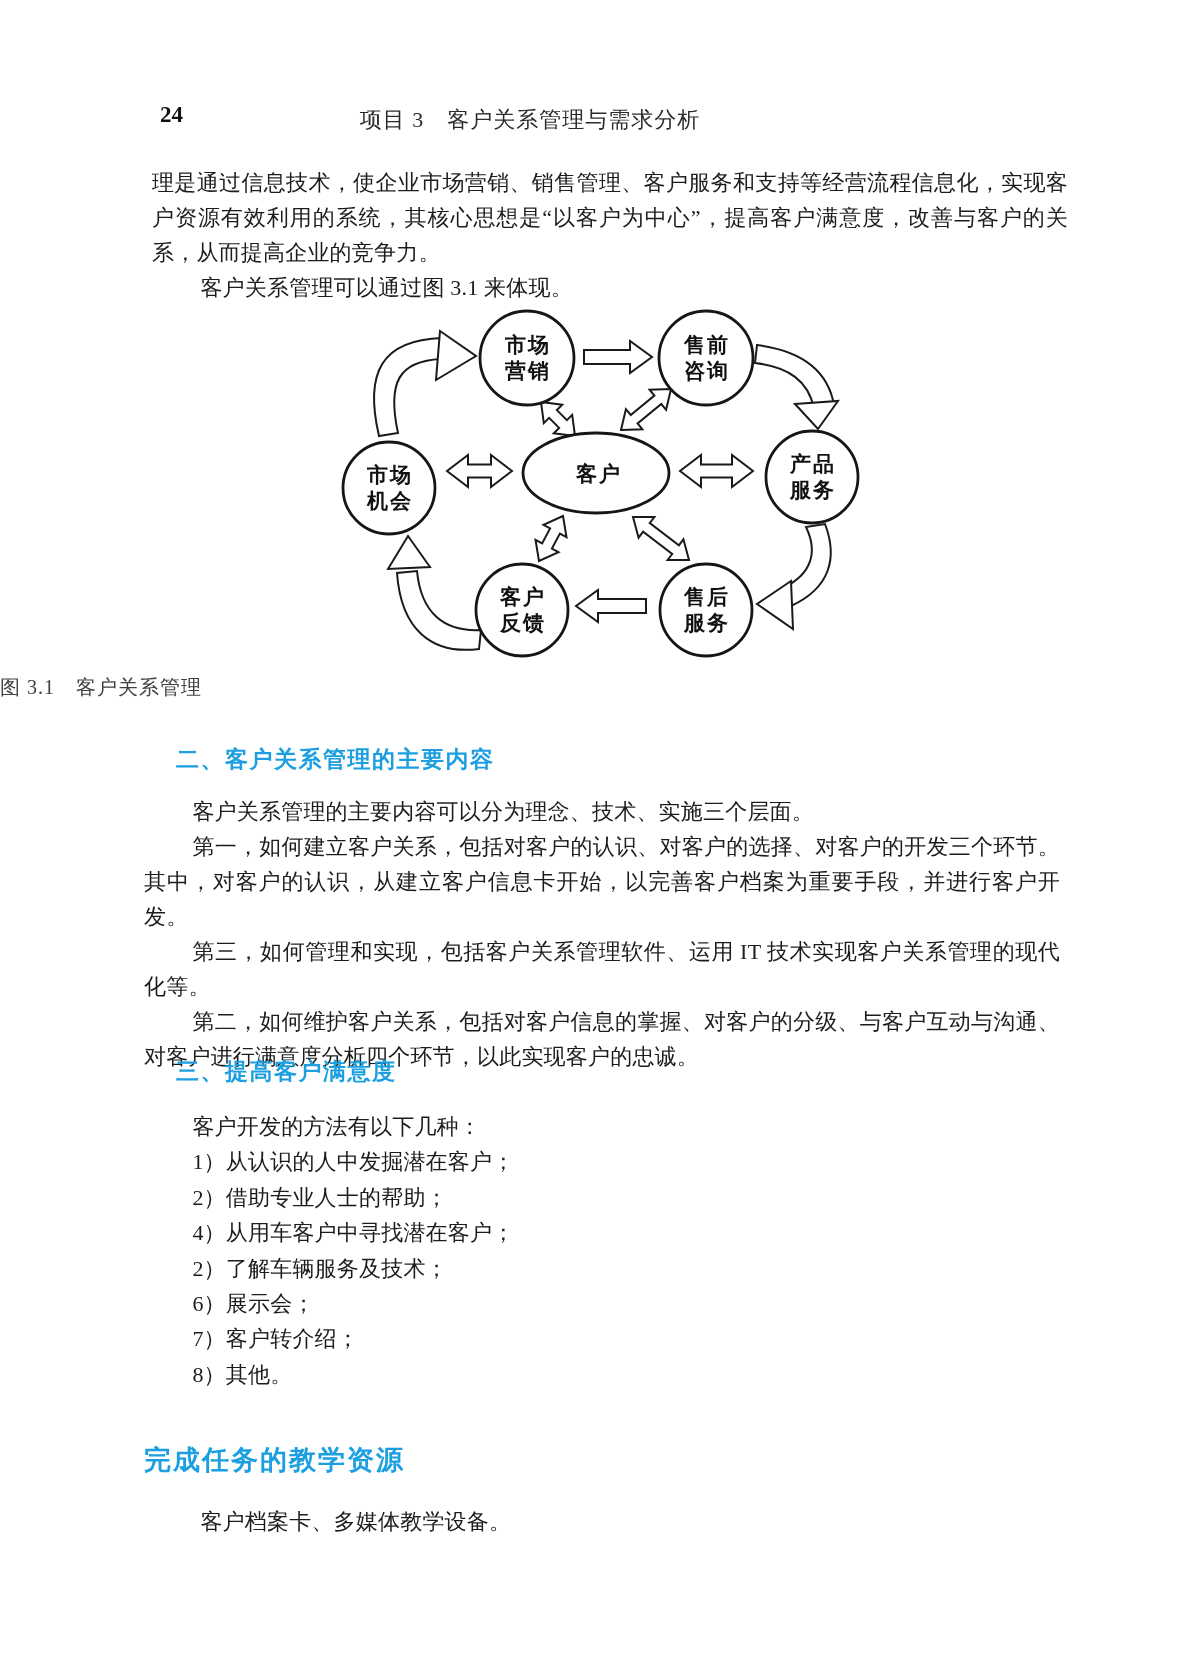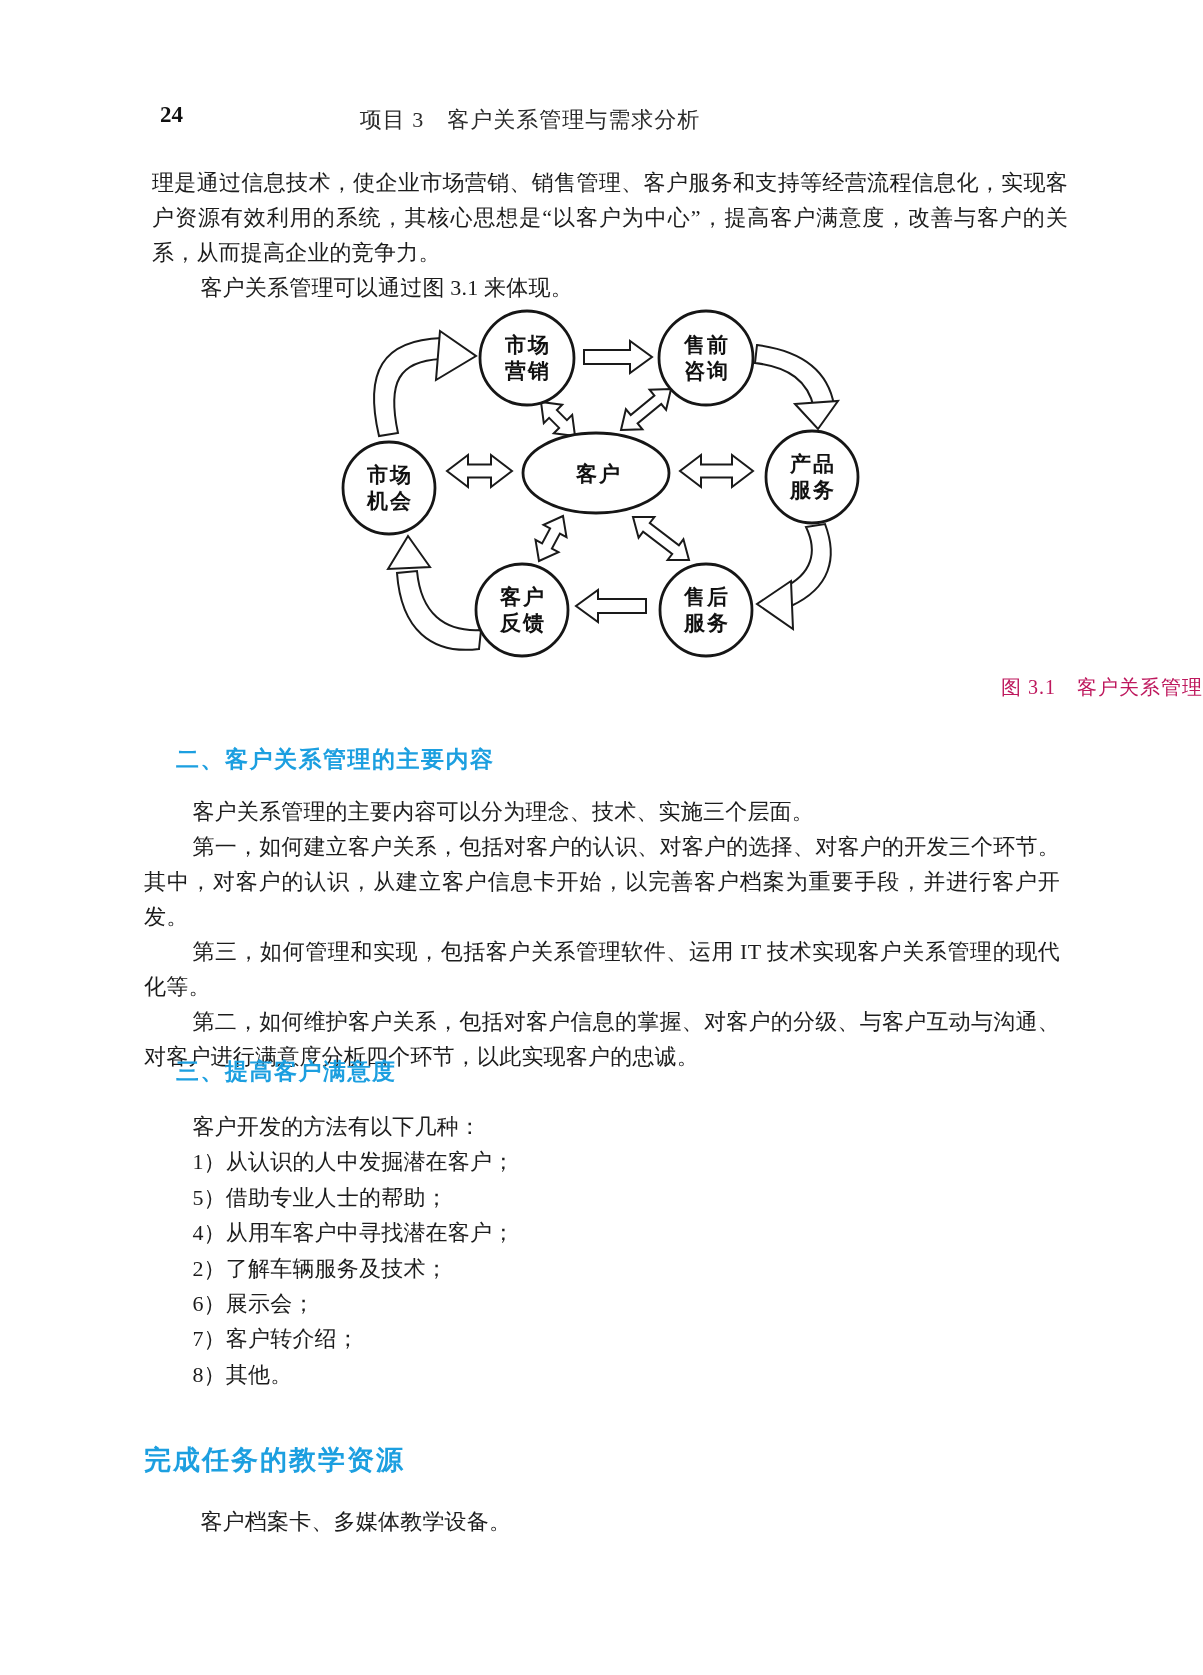--- a/index.html
+++ b/index.html
@@ -24,22 +24,22 @@
   }
   .flow{position:absolute;left:144px;width:916px;}
   .flow p{
     margin:0;font-size:22px;line-height:35px;text-align:justify;
     text-justify:inter-ideograph;letter-spacing:0.2px;color:#1c1c1c;
   }
   .flow.list p{line-height:35.4px;text-align:left;}
   .indent,.flow p{text-indent:2.2em;}
   .noindent{text-indent:0;}
   .caption{
-    position:absolute;left:0;top:674px;width:1203px;text-align:right;
-    font-size:20px;color:#be185d;letter-spacing:1px;
+    position:absolute;left:0;top:674px;width:1203px;text-align:left;
+    font-size:20px;color:#404040;letter-spacing:1px;
   }
   .h-blue{
     position:absolute;left:144px;width:916px;margin:0;
     font-family:"Liberation Sans","DejaVu Sans",sans-serif;font-weight:bold;
     color:#1c9fe0;letter-spacing:1.5px;
   }
   .h-num{font-size:23px;margin-left:32px;}
   .h-big{font-size:27px;letter-spacing:2px;}
   #crm-diagram{position:absolute;left:320px;top:300px;}
   #crm-diagram .node{fill:#ffffff;stroke:#161616;stroke-width:2.8px;}
@@ -104,21 +104,21 @@
     <p>第一，如何建立客户关系，包括对客户的认识、对客户的选择、对客户的开发三个环节。其中，对客户的认识，从建立客户信息卡开始，以完善客户档案为重要手段，并进行客户开发。</p>
     <p>第三，如何管理和实现，包括客户关系管理软件、运用 IT 技术实现客户关系管理的现代化等。</p>
     <p>第二，如何维护客户关系，包括对客户信息的掌握、对客户的分级、与客户互动与沟通、对客户进行满意度分析四个环节，以此实现客户的忠诚。</p>
   </div>
 
   <h2 class="h-blue h-num" style="top:1056px">三、提高客户满意度</h2>
 
   <div class="flow list" style="top:1109px">
     <p>客户开发的方法有以下几种：</p>
     <p>1）从认识的人中发掘潜在客户；</p>
-    <p>5）借助专业人士的帮助；</p>
+    <p>2）借助专业人士的帮助；</p>
     <p>4）从用车客户中寻找潜在客户；</p>
     <p>2）了解车辆服务及技术；</p>
     <p>6）展示会；</p>
     <p>7）客户转介绍；</p>
     <p>8）其他。</p>
   </div>
 
   <h2 class="h-blue h-big" style="top:1442px">完成任务的教学资源</h2>
   <p class="body indent" style="top:1496px">客户档案卡、多媒体教学设备。</p>
 

